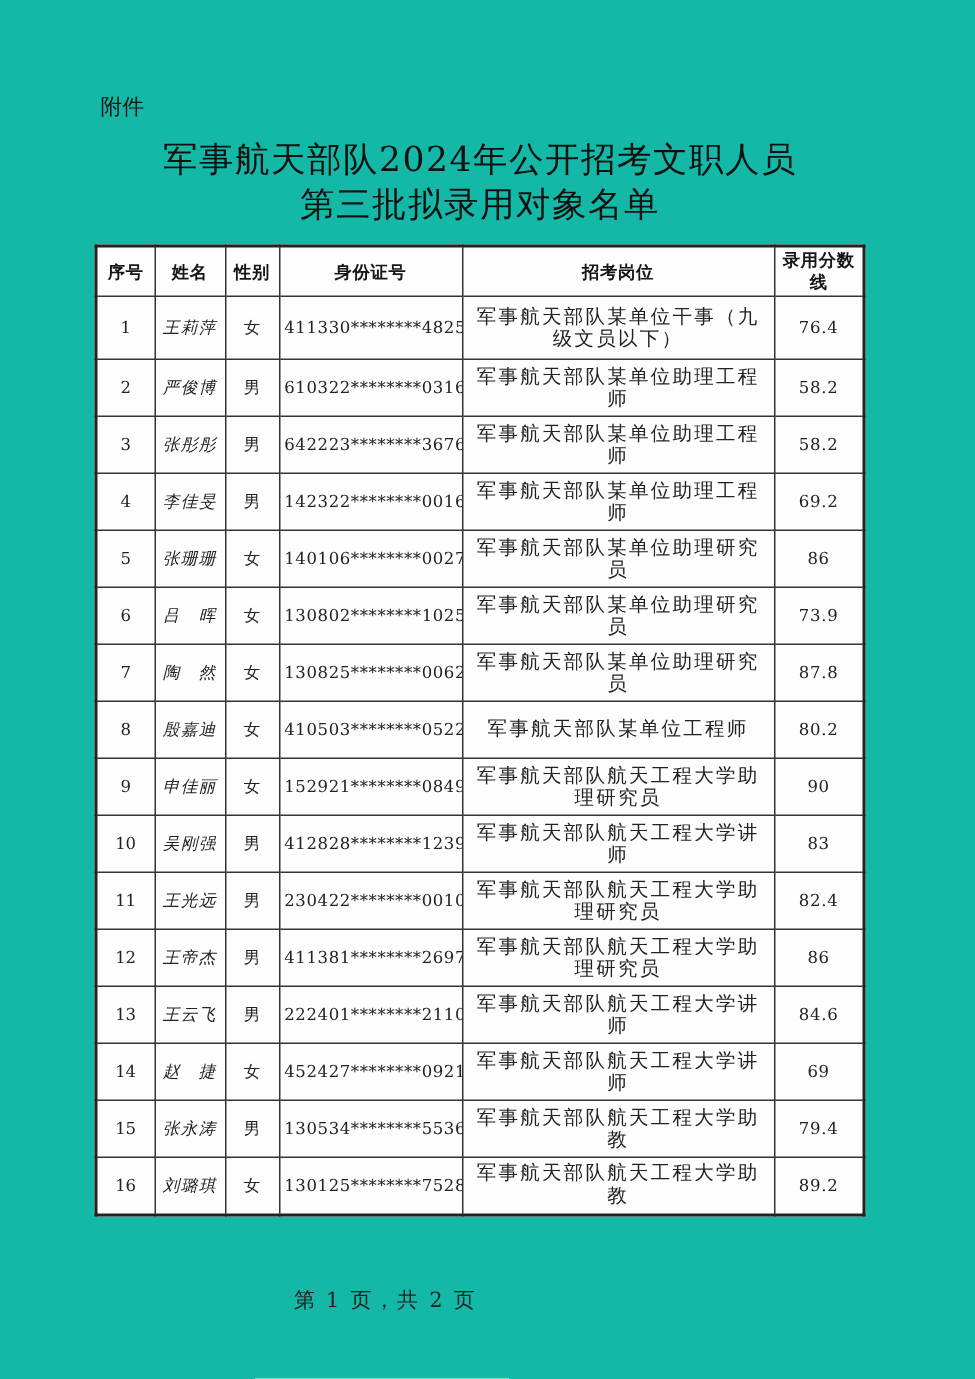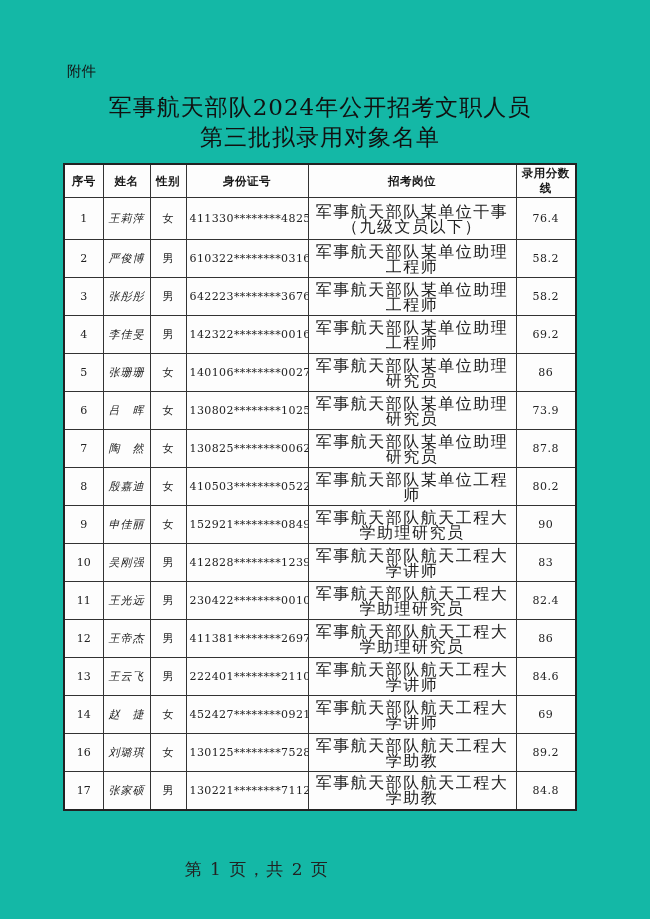--- a/index.html
+++ b/index.html
@@ -38,27 +38,27 @@
     text-align: center; vertical-align: middle;
     padding: 1px 3px; overflow: hidden;
     color: #222;
   }
   thead tr { height: 30px; }
   th { font-size: 11.5px; font-weight: bold; letter-spacing: 0.5px; color: #161616; }
   tbody tr { height: 38px; }
   tbody tr:first-child { height: 42px; }
   td { font-size: 11px; line-height: 15px; }
   td.c-name { letter-spacing: 1px; font-style: italic; }
-  td.c-position { letter-spacing: 1.5px; font-size: 16px; }
+  td.c-position { letter-spacing: 1.5px; font-size: 13px; }
   td.c-id { letter-spacing: 0.4px; }
   td.c-score { letter-spacing: 0.5px; margin-left: 16px; }
 
   .footer {
     position: absolute; left: 0; top: 858px; width: 514px;
-    text-align: center; font-size: 17px; letter-spacing: 1.5px; color: #222;
+    text-align: center; font-size: 14px; letter-spacing: 1.5px; color: #222;
   }
 </style>
 </head>
 <body>
 
 <div class="page">
 
   <div class="attachment">附件</div>
 
   <div class="title">
@@ -205,36 +205,36 @@
 
   <tr>
     <td class="c-index">14</td>
     <td class="c-name">赵　捷</td>
     <td class="c-gender">女</td>
     <td class="c-id">452427********0921</td>
     <td class="c-position">军事航天部队航天工程大学讲师</td>
     <td class="c-score">69</td>
   </tr>
 
+  <tr>
+    <td class="c-index">15</td>
+    <td class="c-name">张永涛</td>
+    <td class="c-gender">男</td>
+    <td class="c-id">130534********5536</td>
+    <td class="c-position">军事航天部队航天工程大学助教</td>
+    <td class="c-score">79.4</td>
+  </tr>
 
   <tr>
     <td class="c-index">16</td>
     <td class="c-name">刘璐琪</td>
     <td class="c-gender">女</td>
     <td class="c-id">130125********7528</td>
     <td class="c-position">军事航天部队航天工程大学助教</td>
     <td class="c-score">89.2</td>
   </tr>
 
-  <tr>
-    <td class="c-index">17</td>
-    <td class="c-name">张家硕</td>
-    <td class="c-gender">男</td>
-    <td class="c-id">130221********7112</td>
-    <td class="c-position">军事航天部队航天工程大学助教</td>
-    <td class="c-score">84.8</td>
-  </tr>
 </tbody>
   </table>
 
   <div class="footer">第 1 页，共 2 页</div>
 
 </div>
 
 </body></html>

